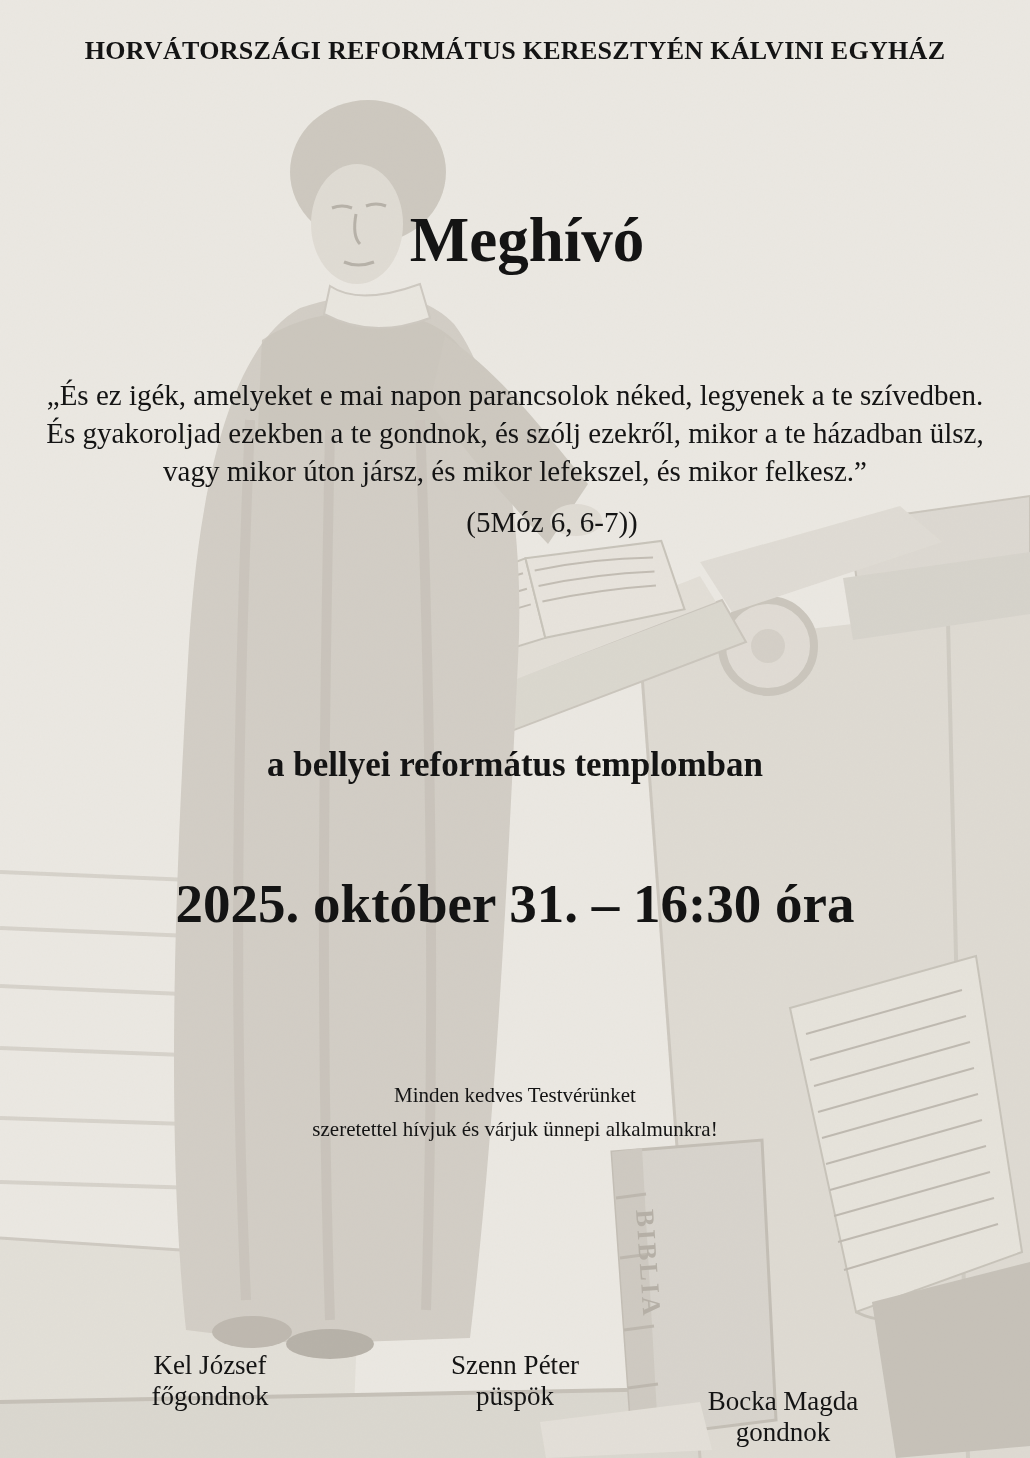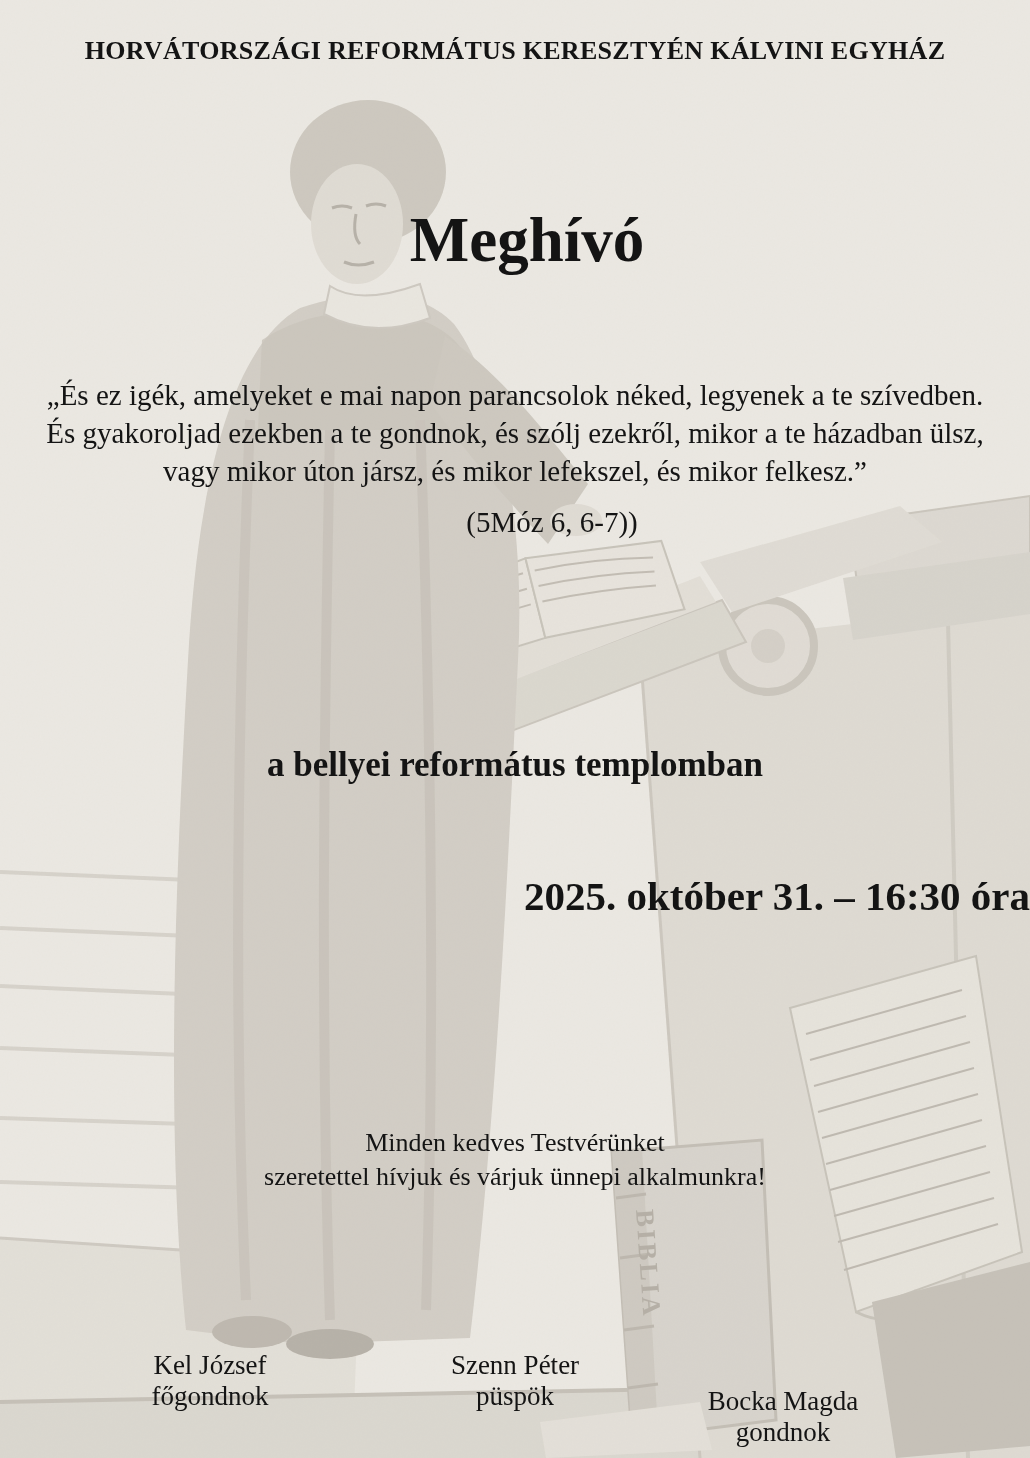--- a/index.html
+++ b/index.html
@@ -13,22 +13,22 @@
     color:#141414;
   }
   .bg{position:absolute;left:0;top:0;width:1030px;height:1458px;}
   .txt{position:absolute;left:0;width:100%;text-align:center;white-space:nowrap;}
   .org{top:36px;font-size:26px;font-weight:bold;letter-spacing:.3px;}
   .title{top:192px;font-size:63px;font-weight:bold;margin:12px;}
   .quote{top:376px;font-size:29px;line-height:38px;}
   .ref{top:506px;font-size:29px;padding-left:37px;}
   .event1{top:664px;font-size:35px;font-weight:bold;}
   .event2{top:733px;font-size:35px;font-weight:bold;margin-top:12px;}
-  .datetime{top:872px;font-size:41px;font-weight:bold;text-align:right;}
-  .invite{top:1078px;font-size:26px;line-height:34px;margin-top:48px;}
+  .datetime{top:872px;font-size:55px;font-weight:bold;}
+  .invite{top:1078px;font-size:21px;line-height:34px;}
   .sig{position:absolute;top:1350px;width:210px;text-align:center;font-size:27px;line-height:31px;font-family:Liberation Serif, serif;}
   .sig-0{left:105px;}
   .sig-1{left:410px;}
   .sig-2{left:678px;margin-top:36px;}
 </style>
 </head>
 <body>
 
 <div class="page">
 

